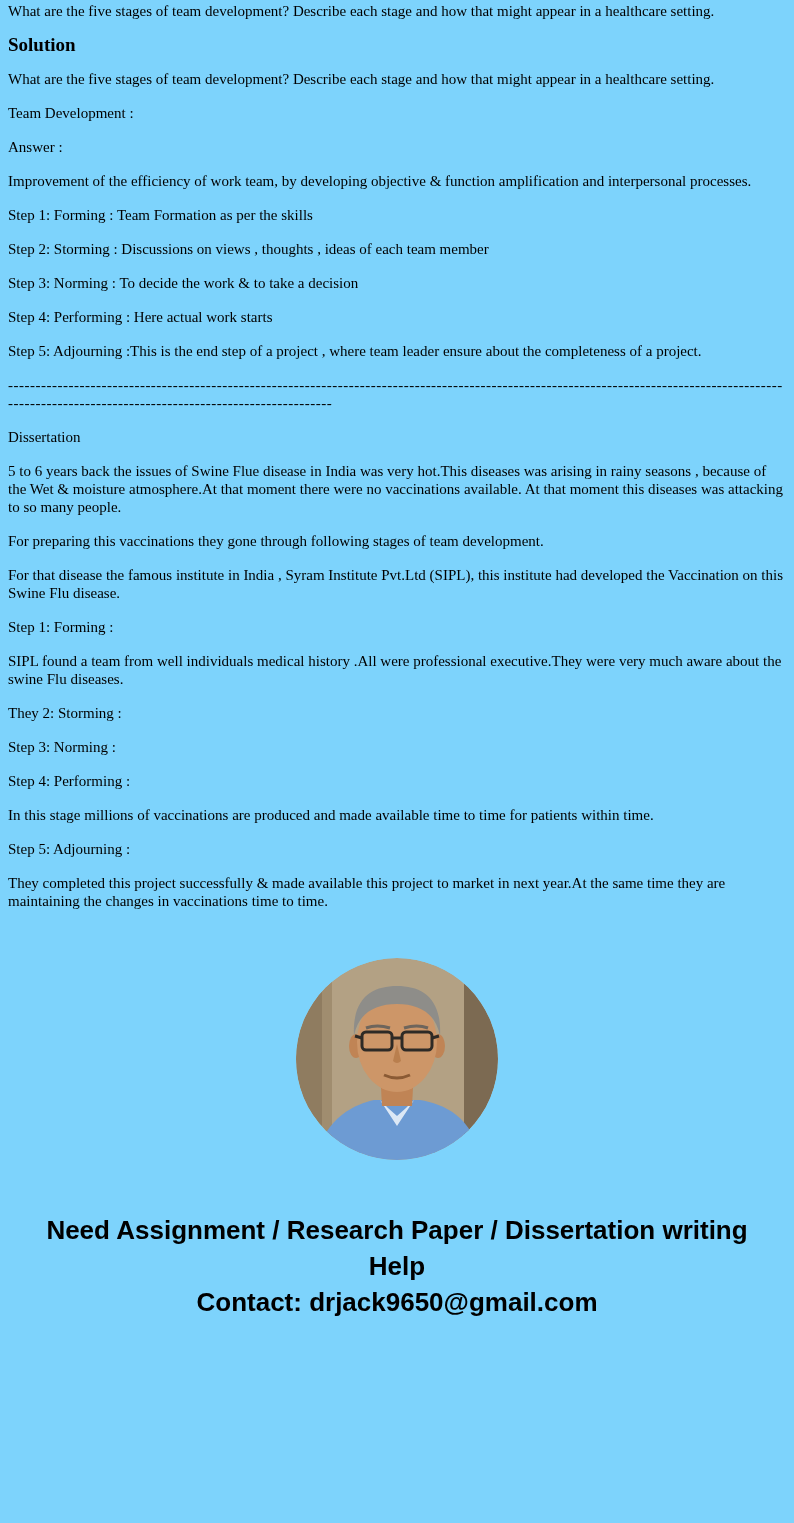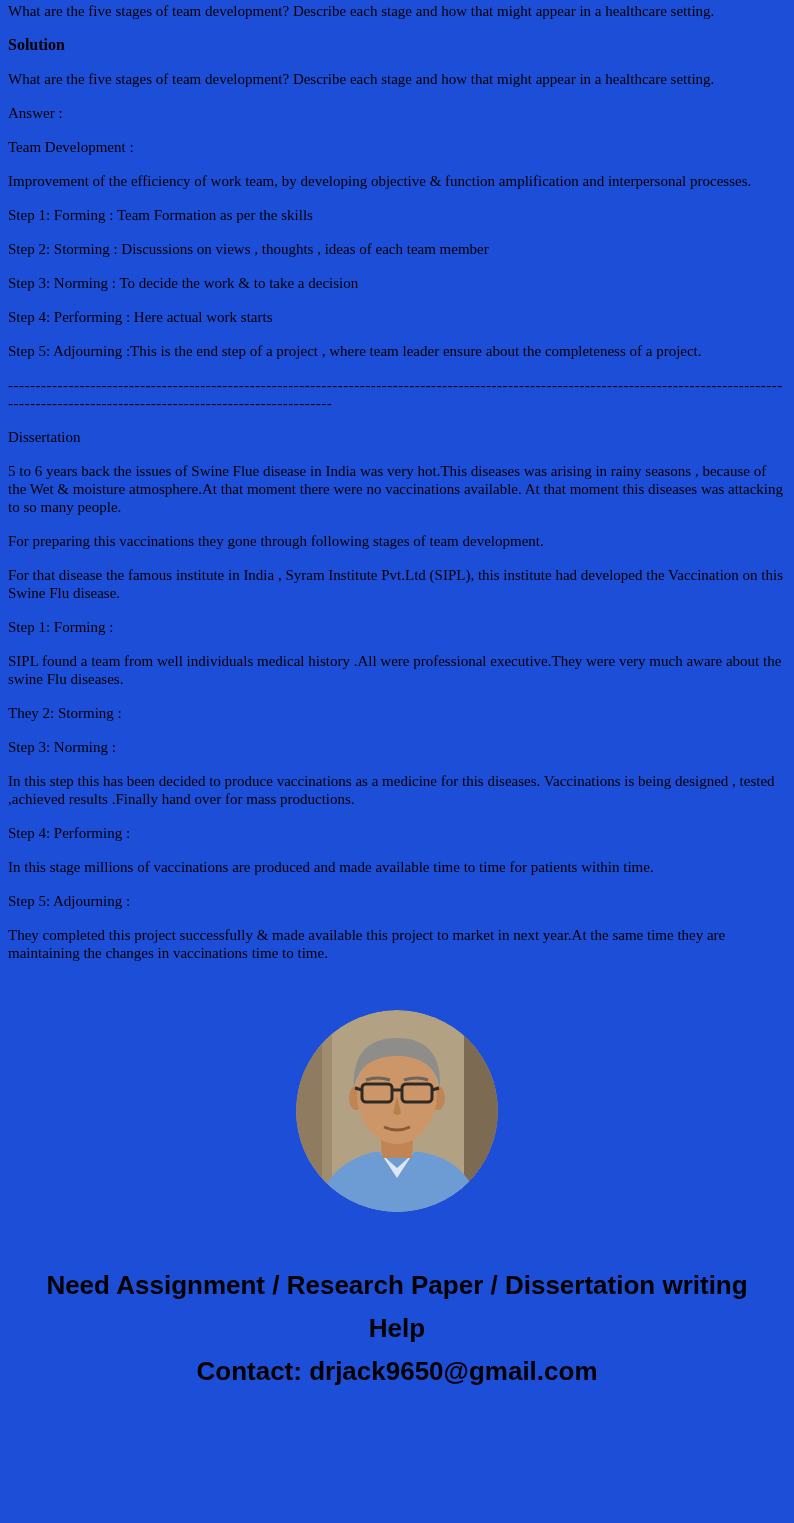--- a/index.html
+++ b/index.html
@@ -9,31 +9,31 @@
     color: #000000;
   }
   .page {
     width: 794px;
     min-height: 1523px;
     box-sizing: border-box;
     padding: 2px 8px 24px 8px;
     font-family: "Liberation Serif", "DejaVu Serif", serif;
     font-size: 15px;
     line-height: 18px;
-    background: #1d4ed8;
+    background: #7dd3fc;
   }
   .page p {
     margin: 16px 0;
   }
   .page p:first-child {
     margin-top: 0;
   }
   .heading-bold {
     font-weight: bold;
-    font-size: 16px;
+    font-size: 19px;
   }
   .divider {
     word-break: break-all;
     overflow-wrap: anywhere;
     letter-spacing: 0.5px;
   }
   .avatar-wrap {
     width: 202px;
     height: 202px;
     margin: 48px auto 0 auto;
@@ -42,42 +42,42 @@
   }
   .avatar-wrap svg {
     display: block;
   }
   .footer {
     margin-top: 52px;
     text-align: center;
     font-family: "Liberation Sans", "DejaVu Sans", sans-serif;
     font-weight: bold;
     font-size: 26px;
-    line-height: 43px;
+    line-height: 36px;
     color: #000000;
   }
   .footer-line {
     max-width: 740px;
     margin: 0 auto;
   }
 </style>
 </head>
 <body>
 
 <div class="page">
 
   <p>What are the five stages of team development? Describe each stage and how that might appear in a healthcare setting.</p>
 
   <p class="heading-bold">Solution</p>
 
   <p>What are the five stages of team development? Describe each stage and how that might appear in a healthcare setting.</p>
 
+  <p>Team Development :</p>
+
   <p>Answer :</p>
-
-  <p>Team Development :</p>
 
   <p>Improvement of the efficiency  of work team, by developing objective &amp; function amplification and interpersonal processes.</p>
 
 
   <p>Step 1: Forming : Team Formation as per the skills</p>
   <p>Step 2: Storming : Discussions on views , thoughts , ideas of each team member</p>
   <p>Step 3: Norming : To decide the work &amp; to take a decision</p>
   <p>Step 4: Performing : Here actual work starts</p>
   <p>Step 5: Adjourning :This is the end step of a project , where team leader ensure about the completeness of a project.</p>
 
@@ -89,21 +89,20 @@
   <p>5 to 6 years back the issues of Swine Flue disease in India was very hot.This diseases was arising in rainy seasons , because of the Wet &amp; moisture atmosphere.At that moment there were no vaccinations available. At that moment this diseases was attacking to so many people.</p>
   <p>For preparing this vaccinations they gone through following stages of team development.</p>
   <p>For that disease the famous institute in India , Syram Institute Pvt.Ltd (SIPL), this institute had developed the Vaccination on this Swine Flu disease.</p>
 
   <p>Step 1: Forming :</p>
   <p>SIPL found a team from well individuals medical history .All were professional executive.They were very much aware about the swine Flu diseases.</p>
 
   <p>They 2: Storming :</p>
 
   <p>Step 3: Norming :</p>
-  <p>In this step this has been decided to produce vaccinations as a medicine for this diseases. Vaccinations is being designed , tested ,achieved results .Finally hand over for mass productions.</p>
 
   <p>Step 4: Performing :</p>
   <p>In this stage millions of vaccinations are produced and made available time to time for patients within time.</p>
 
   <p>Step 5: Adjourning :</p>
   <p>They completed this project successfully &amp; made available this project to market in next year.At the same time they are maintaining the changes in  vaccinations time to time.</p>
 
   <div class="avatar-wrap">
     <svg width="202" height="202" viewBox="0 0 202 202">
       <defs>

